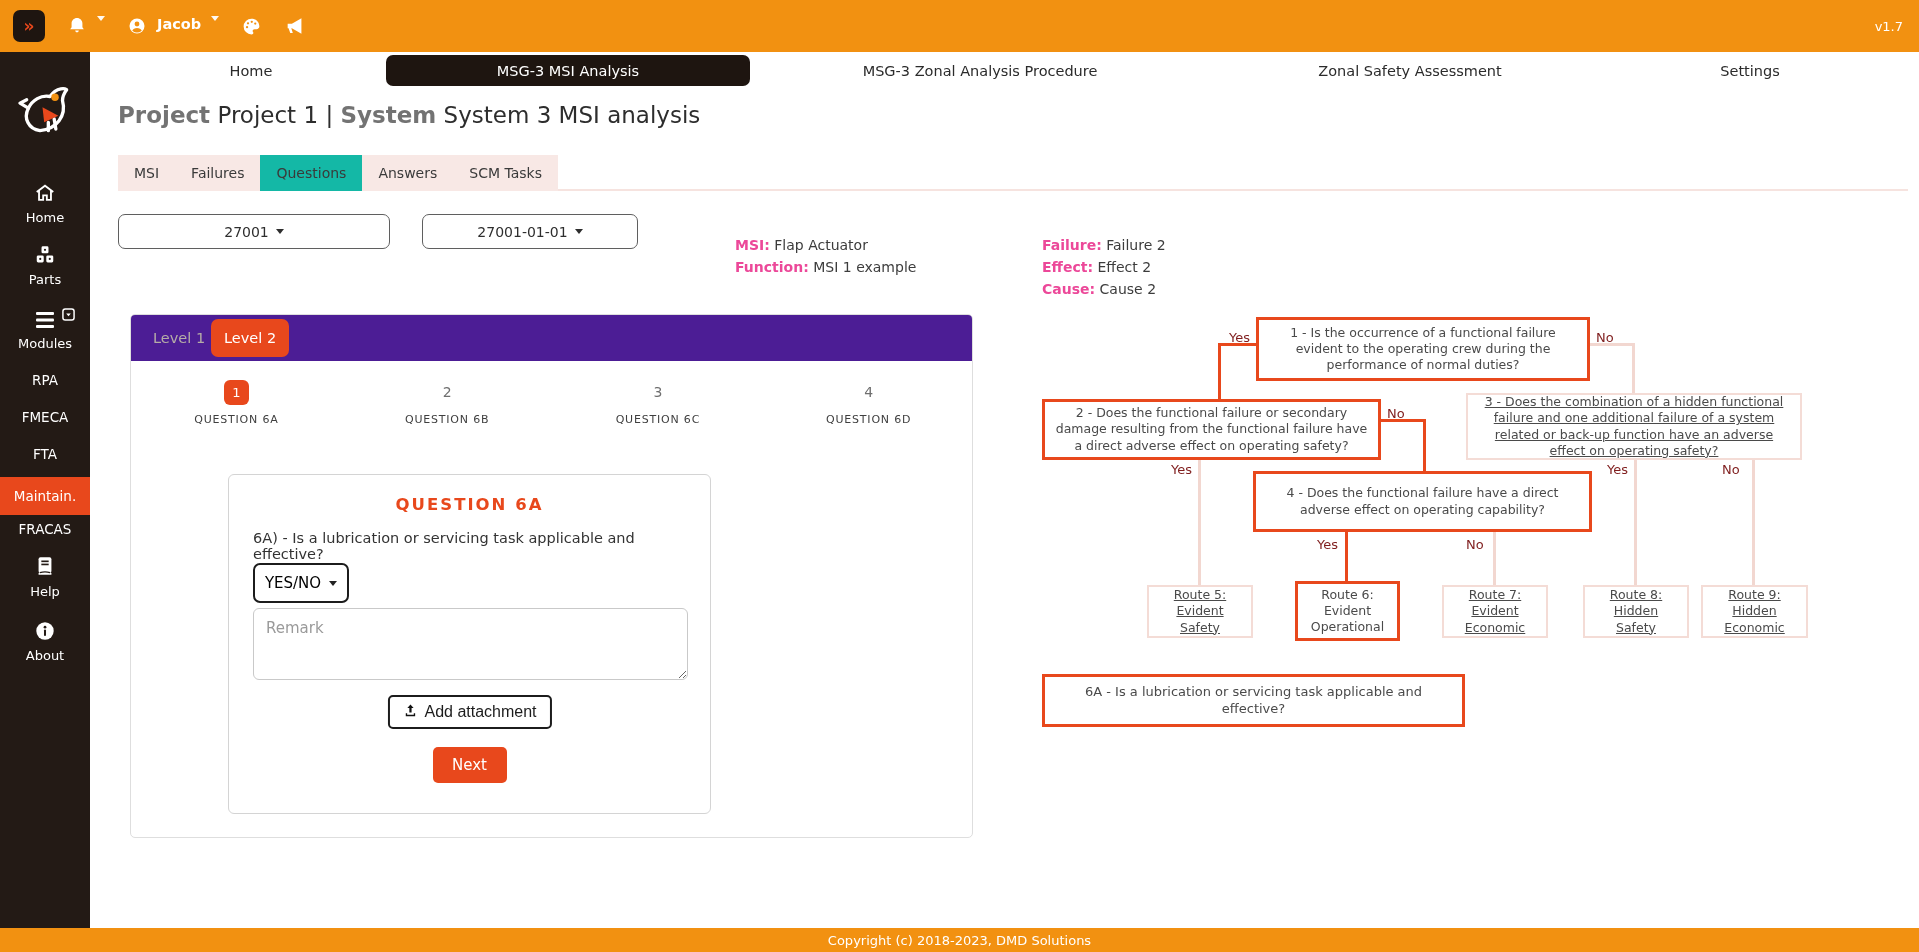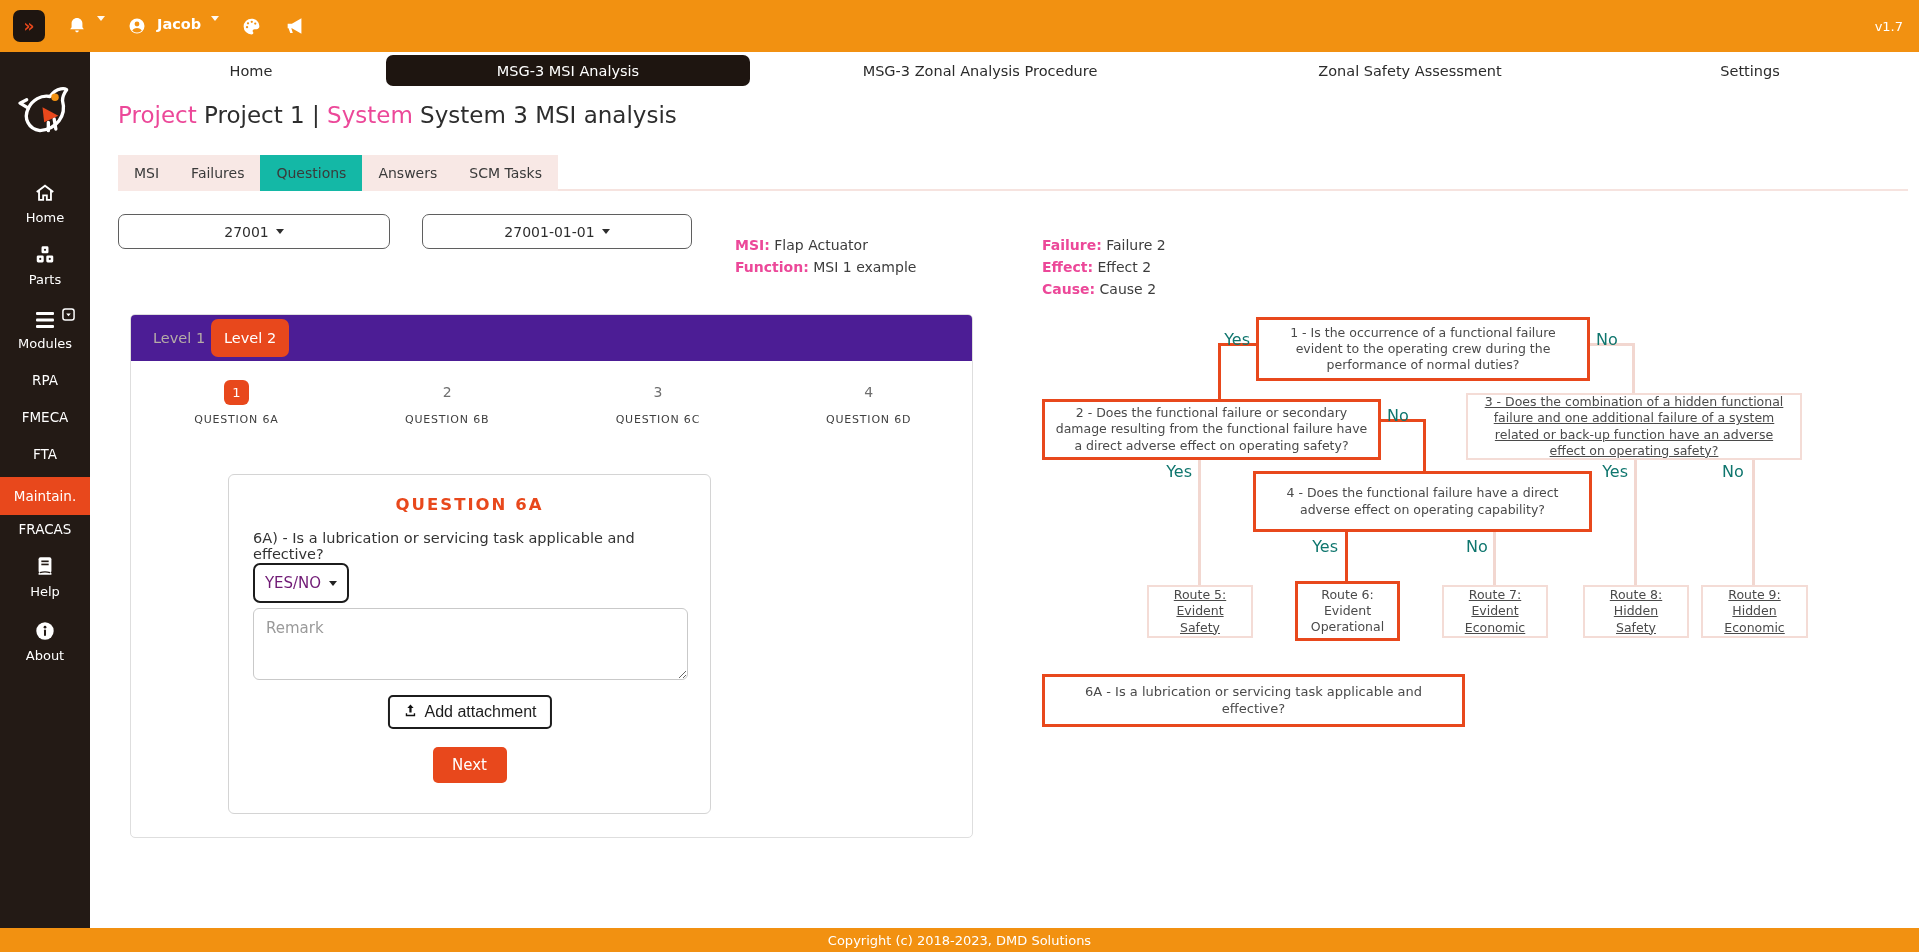--- a/index.html
+++ b/index.html
@@ -34,21 +34,21 @@
   
   .main { position:absolute; top:52px; left:90px; width:1829px; height:876px; background:#fff; }
 
   .nav-item { position:absolute; top:4px; height:30px; line-height:30px; font-size:14.5px; color:#2b2b2b;
               transform:translateX(-50%); cursor:pointer; white-space:nowrap; }
   .nav-pill { position:absolute; left:296px; top:3px; width:364px; height:31px; background:#1E1510;
               border-radius:7px; color:#fff; font-size:14.5px; display:flex; align-items:center;
               justify-content:center; cursor:pointer; }
 
   .page-title { position:absolute; left:28px; top:50px; font-size:23px; color:#2d2d2d; font-weight:500; }
-  .page-title .accent { color:#ec4899; font-weight:normal; }
+  .page-title .accent { color:#737373; font-weight:bold; }
 
   .tabs-underline { position:absolute; left:28px; top:137px; width:1790px; height:2px; background:#F6E3DF; }
   .tabstrip { position:absolute; left:28px; top:103px; height:36px; display:inline-flex; background:#F8E8E5;align-items:center; }
   .tab { padding:0 16px; height:36px; display:flex; align-items:center; font-size:14px; color:#3a3a3a; cursor:pointer; }
   .tab.active { background:#14b8a6; }
 
   .selector { position:absolute; top:162px; height:35px; border:1px solid #5f5f5f; border-radius:7px;
               background:#fff; display:flex; align-items:center; justify-content:center; gap:7px;
               font-size:14px; color:#2e2e2e; cursor:pointer; }
   .selector .caret { border-top-color:#2e2e2e; }
@@ -70,39 +70,39 @@
                            display:flex; align-items:center; justify-content:center; font-size:13px; }
   .step .slabel { margin-top:8px; font-size:11px; letter-spacing:.8px; color:#3f3f3f; }
 
   
   .qcard { position:absolute; left:97px; top:159px; width:483px; height:340px; border:1px solid #D4D4D4;
            border-radius:6px; background:#fff; }
   .q-heading { margin-top:20px; text-align:center; color:#E8481C; font-weight:bold; font-size:16.5px; letter-spacing:2px; }
   .q-text { margin:16px 24px 0 24px; font-size:14.5px; color:#333; }
   .yesno { position:absolute; left:24px; top:88px; width:96px; height:40px; border:2px solid #1c1c1c;
            border-radius:7px; display:flex; align-items:center; justify-content:center; gap:8px;
-           font-size:15px; color:#701a75; background:#fff; cursor:pointer; }
+           font-size:15px; color:#000000; background:#fff; cursor:pointer; }
   .yesno .caret { border-top-color:#222; }
   .remark { position:absolute; left:24px; top:133px; width:435px; height:72px; border:1px solid #C9C9C9;
             border-radius:6px; padding:10px 12px; font-size:15px; color:#333; resize:both;
             font-family:"DejaVu Sans","Liberation Sans",sans-serif; }
   .remark::placeholder { color:#9a9a9a; }
   .attach-btn { position:absolute; left:50%; transform:translateX(-50%); top:220px; height:34px; padding:0 13px;
                 border:2px solid #1c1c1c; border-radius:5px; background:#fff; display:flex; align-items:center;
                 gap:7px; font-size:16px; color:#1c1c1c; cursor:pointer; }
   .next-btn { position:absolute; left:50%; transform:translateX(-50%); top:272px; width:74px; height:36px;
               background:#E8481C; border-radius:5px; color:#fff; font-size:15px; display:flex;
               align-items:center; justify-content:center; cursor:pointer; }
 
   
   .fbox { position:absolute; display:flex; align-items:center; justify-content:center; text-align:center;
           font-size:12.5px; color:#4a4a4a; line-height:1.3; padding:4px 8px; background:#fff; }
   .fbox.strong { border:3px solid #E8481C; }
   .fbox.faint { border:2px solid #F4DCD6;text-decoration:underline; }
-  .flabel { position:absolute; font-size:16px; color:#0f766e; white-space:nowrap; }
+  .flabel { position:absolute; font-size:13px; color:#7f1d1d; white-space:nowrap; }
   .hline, .vline { position:absolute; }
   .hline.strong, .vline.strong { background:#E8481C; }
   .hline.faint, .vline.faint { background:#F2D7D0; }
   .hline { height:3px; } .vline { width:3px; }
 </style>
 </head>
 <body>
 
 <div class="screen">
 
@@ -266,21 +266,21 @@
       <div class="tab">Failures</div>
       <div class="tab active">Questions</div>
       <div class="tab">Answers</div>
       <div class="tab">SCM Tasks</div>
     </div>
 
     <div class="selector" style="left:28px; width:272px">
       <span>27001</span>
       <span class="caret"></span>
     </div>
-    <div class="selector" style="left:332px; width:270px">
+    <div class="selector" style="left:332px; width:216px">
       <span>27001-01-01</span>
       <span class="caret"></span>
     </div>
 
     <div class="infoblock" style="left:645px">
       <div><b>MSI:</b> <span>Flap Actuator</span></div>
       <div><b>Function:</b> <span>MSI 1 example</span></div>
     </div>
 
     <div class="infoblock" style="left:952px">

